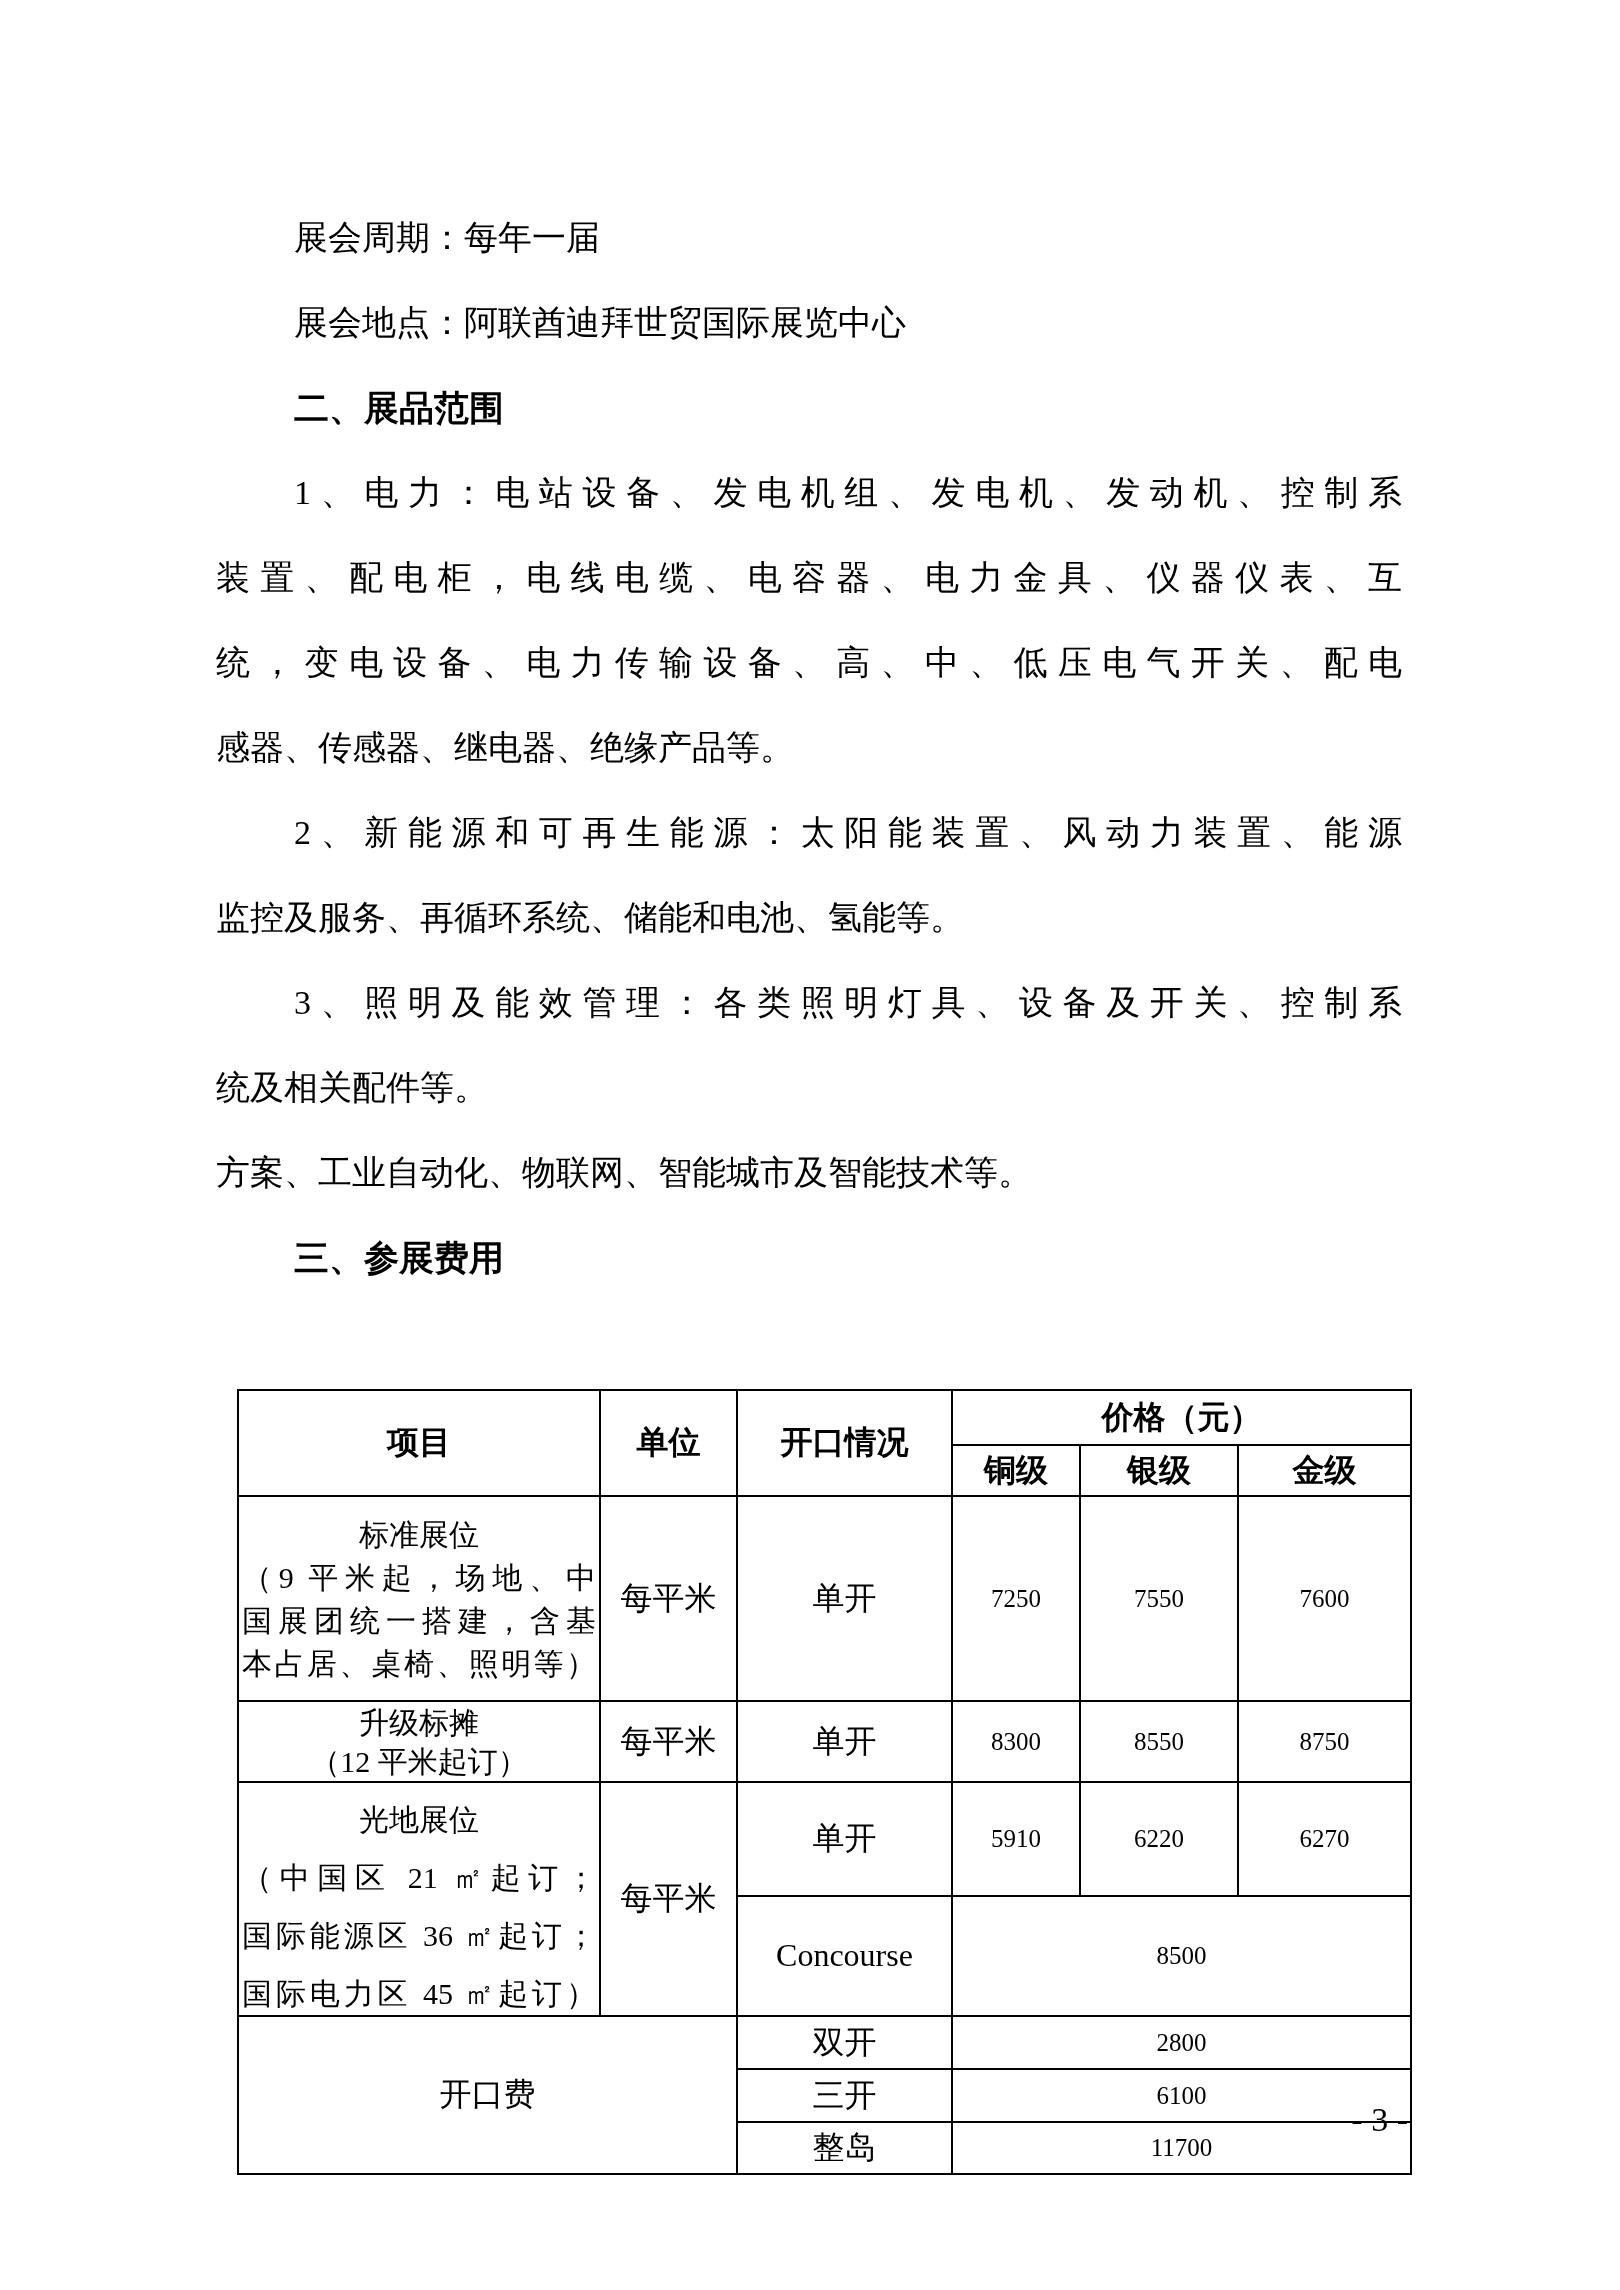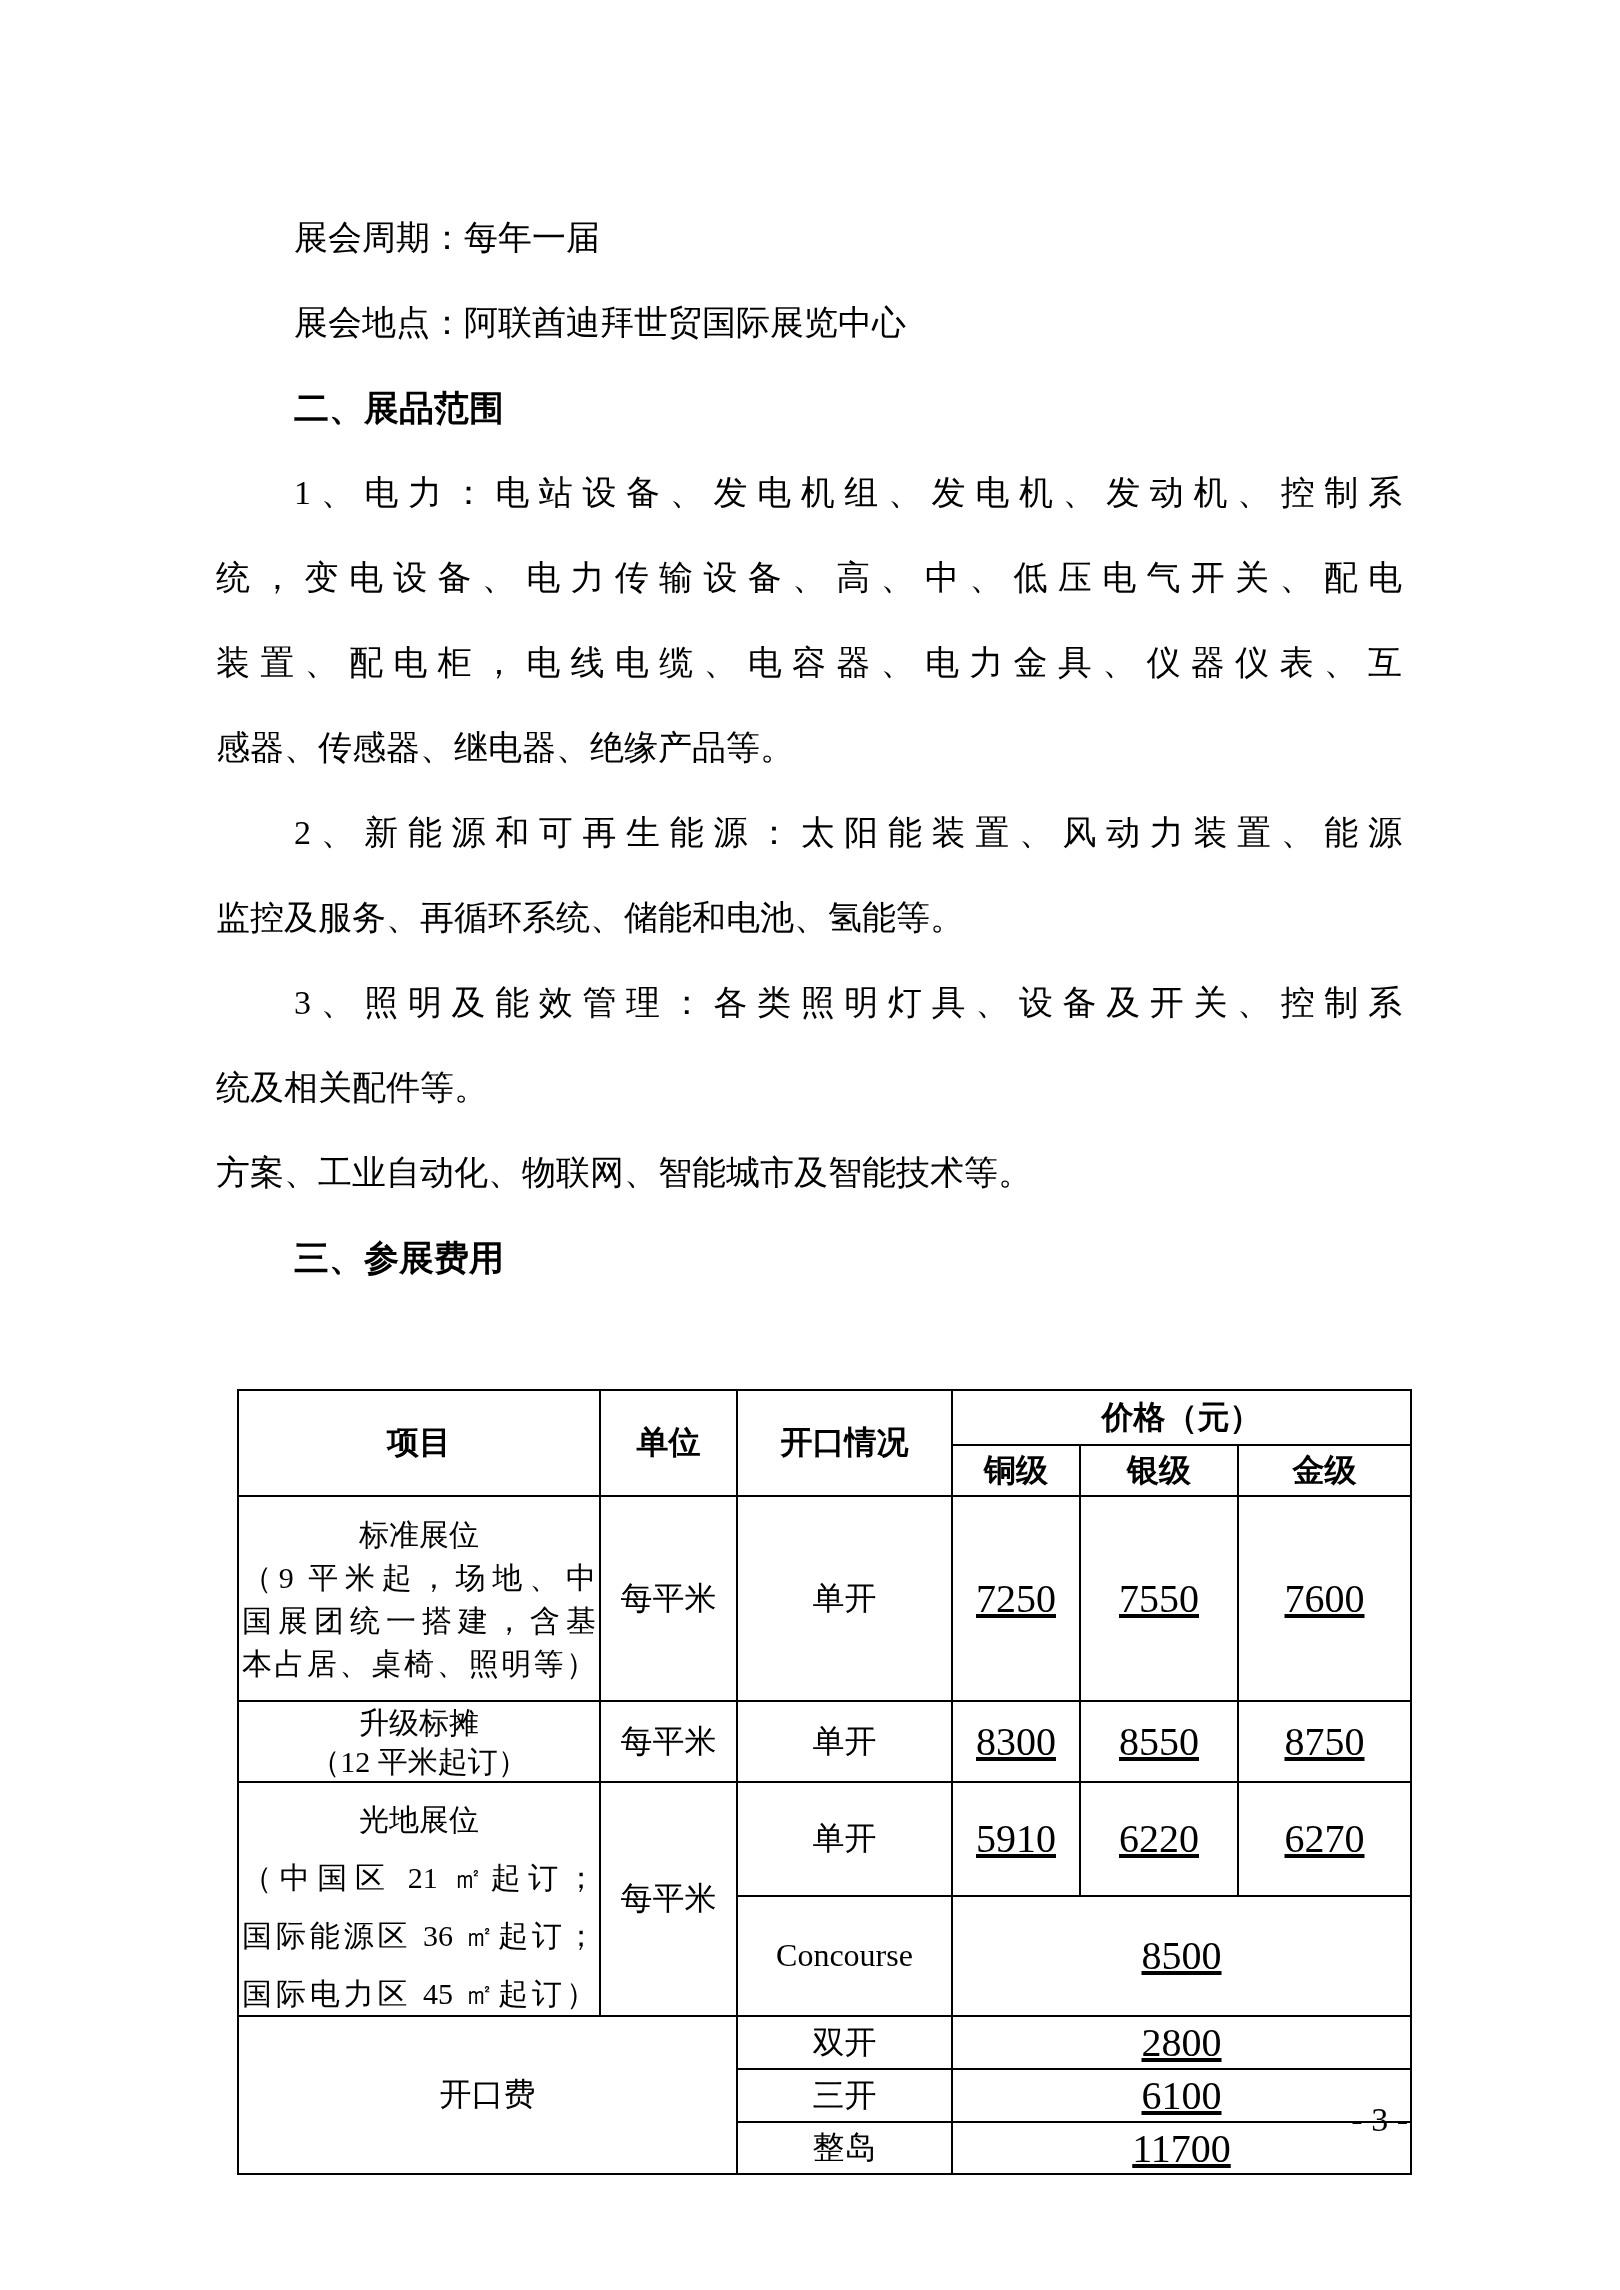--- a/index.html
+++ b/index.html
@@ -40,43 +40,43 @@
     text-align:center; vertical-align:middle;
     padding:0;
     font-weight:normal;
   }
   table.fee { border:2.9px solid #000; }
   table.fee th {
     font-family:"Liberation Sans","DejaVu Sans",sans-serif;
     font-weight:700;
   }
   tr.thick-top td { border-top:2.9px solid #000; }
-  .num { font-size:40px;text-decoration:underline; }
+  .num { font-size:25px; }
   .item-cell { font-size:30px; }
   .item-ln { line-height:43px; text-align:justify; text-align-last:justify; text-justify:inter-character; padding:0 3px; }
   .item-ln.first, .item-ln.center { text-align:center; text-align-last:center; padding:0; }
   .upg .item-ln { line-height:39px; }
   .raw .item-ln { line-height:42px;margin-top:16px; }
   .page-num {
     position:absolute; top:2098px; right:212px;
     font-size:34px; line-height:44px;
   }
 </style>
 </head>
 <body>
 
 <div class="body-text">
   <div class="line plain indent">展会周期：每年一届</div>
   <div class="line plain indent">展会地点：阿联酋迪拜世贸国际展览中心</div>
 
   <div class="line heading indent">二、展品范围</div>
 
   <div class="line indent">1、电力：电站设备、发电机组、发电机、发动机、控制系</div>
+  <div class="line">装置、配电柜，电线电缆、电容器、电力金具、仪器仪表、互</div>
   <div class="line">统，变电设备、电力传输设备、高、中、低压电气开关、配电</div>
-  <div class="line">装置、配电柜，电线电缆、电容器、电力金具、仪器仪表、互</div>
   <div class="line endpara">感器、传感器、继电器、绝缘产品等。</div>
 
   <div class="line indent">2、新能源和可再生能源：太阳能装置、风动力装置、能源</div>
   <div class="line endpara">监控及服务、再循环系统、储能和电池、氢能等。</div>
 
   <div class="line indent">3、照明及能效管理：各类照明灯具、设备及开关、控制系</div>
   <div class="line endpara">统及相关配件等。</div>
 
   <div class="line endpara">方案、工业自动化、物联网、智能城市及智能技术等。</div>
 

